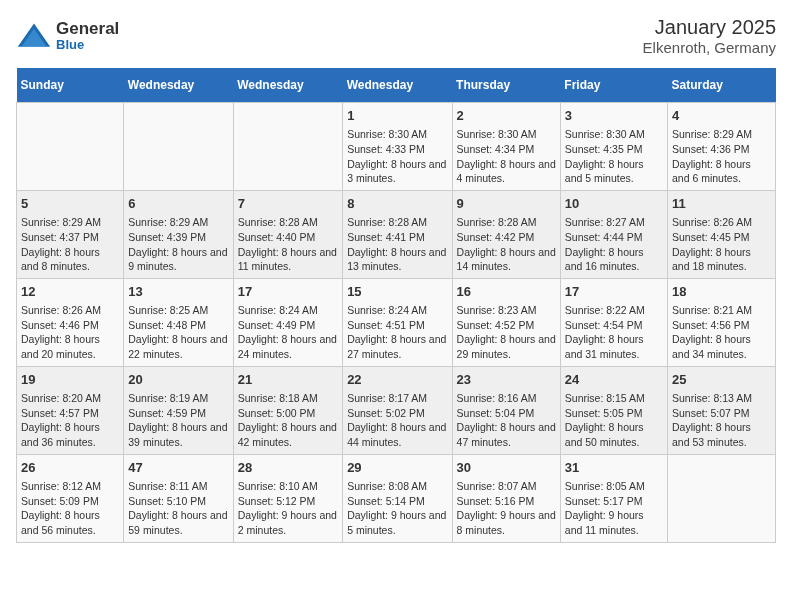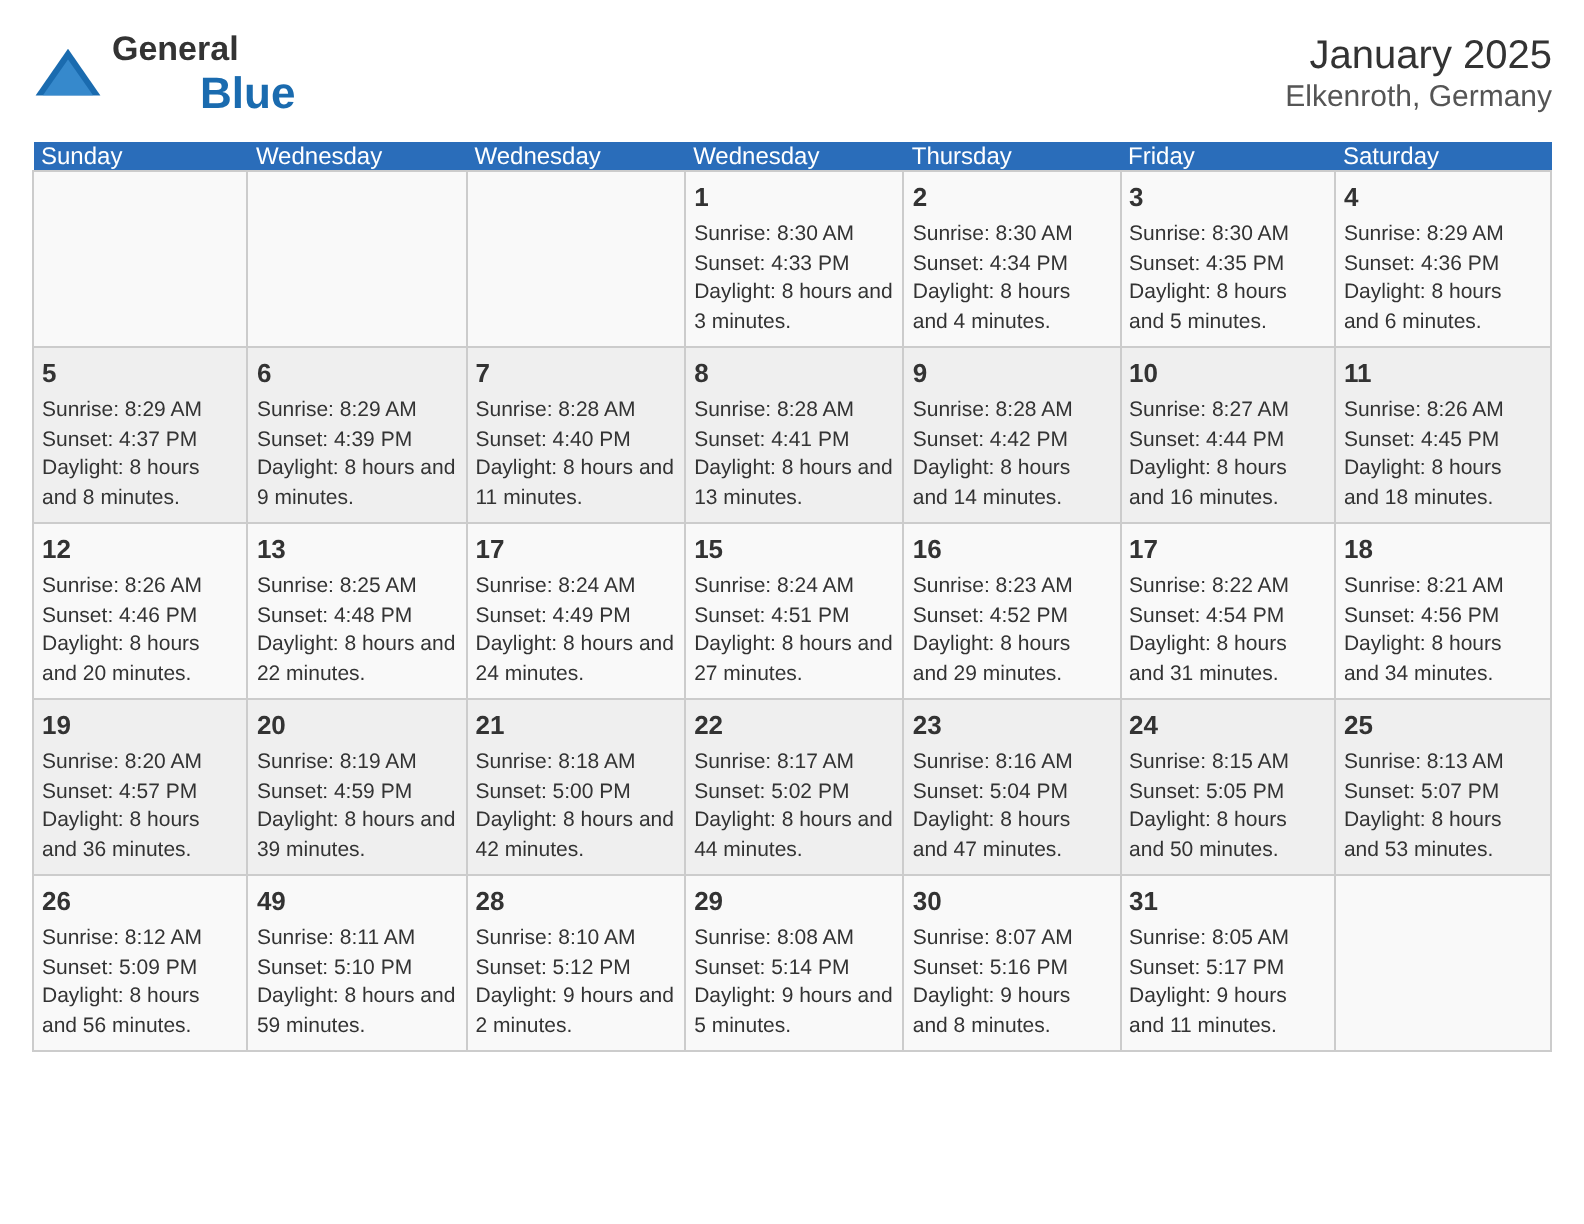--- a/index.html
+++ b/index.html
@@ -43,24 +43,24 @@
       color: #555;
     }
     table {
       width: 100%;
       border-collapse: collapse;
       font-size: 11px;
     }
     thead tr th {
       background-color: #2a6dba;
       color: #fff;
-      padding: 0 4px;
+      padding: 10px 4px;
       text-align: left;
       font-size: 12px;
-      font-weight: normal;
+      font-weight: bold;
     }
     tbody tr td {
       vertical-align: top;
       padding: 4px 4px;
       border: 1px solid #ccc;
       width: 113px;
       min-height: 80px;
       color: #333;
       line-height: 1.4;
     }
@@ -85,21 +85,21 @@
 <body>
 
 <div class="header">
   <div class="logo">
     <svg class="logo-icon" viewBox="0 0 40 32" xmlns="http://www.w3.org/2000/svg">
       <polygon points="20,2 38,28 2,28" fill="#1a6baf"></polygon>
       <polygon points="20,8 34,28 6,28" fill="#4a9de0" opacity="0.6"></polygon>
     </svg>
     <div class="logo-text">
       <span style="font-size:17px;font-weight:bold;color:#333;">General</span>
-      <span style="font-size:22px;font-weight:bold;color:#1a6baf;margin-left:44px;">Blue</span>
+      <span style="font-size:13px;font-weight:bold;color:#1a6baf;">Blue</span>
     </div>
   </div>
   <div class="title-block">
     <div class="main-title">January 2025</div>
     <div class="subtitle">Elkenroth, Germany</div>
   </div>
 </div>
 
 <table>
   <thead>
@@ -224,21 +224,21 @@
           <span class="day-num">25</span>
           <div class="cell-content">Sunrise: 8:13 AM<br>Sunset: 5:07 PM<br>Daylight: 8 hours and 53 minutes.</div>
         </td>
       </tr>
       <tr>
         <td>
           <span class="day-num">26</span>
           <div class="cell-content">Sunrise: 8:12 AM<br>Sunset: 5:09 PM<br>Daylight: 8 hours and 56 minutes.</div>
         </td>
         <td>
-          <span class="day-num">49</span>
+          <span class="day-num">47</span>
           <div class="cell-content">Sunrise: 8:11 AM<br>Sunset: 5:10 PM<br>Daylight: 8 hours and 59 minutes.</div>
         </td>
         <td>
           <span class="day-num">28</span>
           <div class="cell-content">Sunrise: 8:10 AM<br>Sunset: 5:12 PM<br>Daylight: 9 hours and 2 minutes.</div>
         </td>
         <td>
           <span class="day-num">29</span>
           <div class="cell-content">Sunrise: 8:08 AM<br>Sunset: 5:14 PM<br>Daylight: 9 hours and 5 minutes.</div>
         </td>

